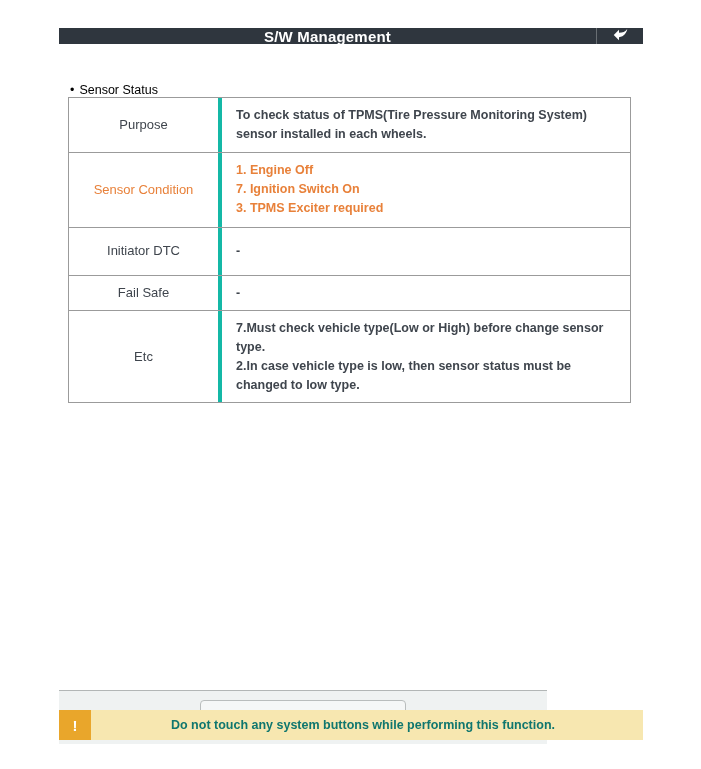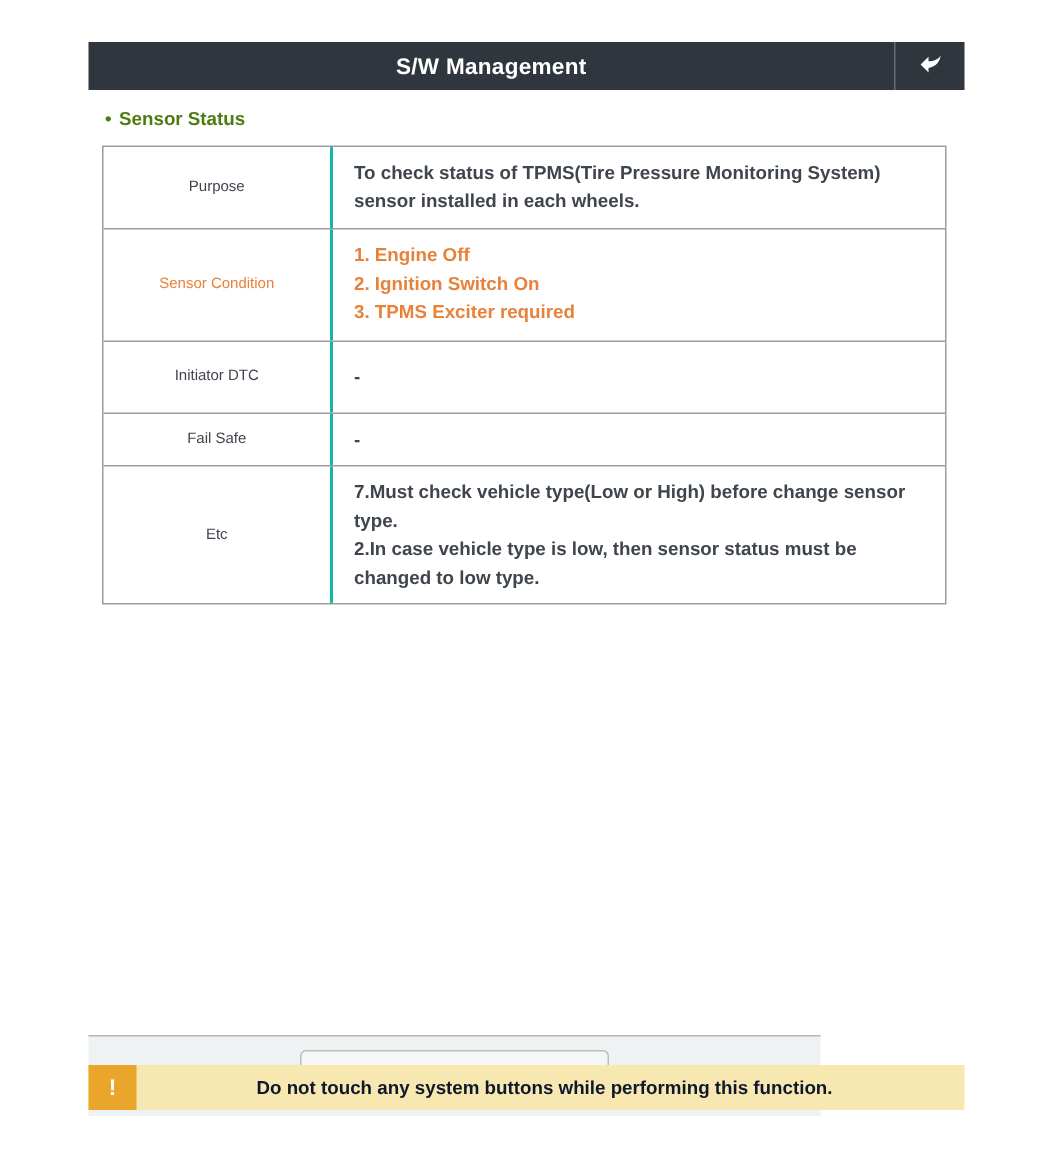--- a/index.html
+++ b/index.html
@@ -13,21 +13,21 @@
     width: 701px;
     height: 769px;
     background: #ffffff;
     overflow: hidden;
   }
 
   
   .header-bar {
     position: absolute;
     left: 59px; top: 28px;
-    width: 584px; height: 32px;
+    width: 584px; height: 16px;
     background: #2f363e;
     display: flex;
     align-items: stretch;
     box-sizing: border-box;
   }
   .header-title {
     flex: 1;
     display: flex;
     align-items: center;
     justify-content: center;
@@ -47,24 +47,24 @@
     display: flex;
     align-items: center;
     justify-content: center;
     cursor: pointer;
     padding: 0;
   }
 
   
   .section-label {
     position: absolute;
-    left: 70px; top: 72px;
+    left: 70px; top: 83px;
     font-size: 12.5px;
-    font-weight: bold;
-    color: #4d7c0f;
+    font-weight: normal;
+    color: #000000;
   }
   .section-label .bullet { margin-right: 5px; }
 
   
   .info-table {
     position: absolute;
     left: 68px; top: 97px;
     width: 563px;
     border: 1px solid #9b9b9b;
     box-sizing: border-box;
@@ -77,27 +77,27 @@
     box-sizing: border-box;
   }
   .info-row:last-child { border-bottom: none; }
   .info-row:nth-child(1) { min-height: 54px; }
   .info-row:nth-child(2) { min-height: 75px; }
   .info-row:nth-child(3) { min-height: 48px; }
   .info-row:nth-child(4) { min-height: 35px; }
   .info-row:nth-child(5) { min-height: 34px; }
   .info-row:nth-child(6) { min-height: 85px; }
   .cell-label {
-    border-right: 2px solid #14b8a6;
+    border-right: 4px solid #14b8a6;
     display: flex;
     align-items: center;
     justify-content: center;
     text-align: left;
     padding: 6px 14px;
-    font-size: 10px;
+    font-size: 13px;
     line-height: 1.35;
     color: #3f454d;
     box-sizing: border-box;
   }
   .cell-value {
     display: flex;
     align-items: center;
     padding: 8px 12px 8px 14px;
     font-size: 12.5px;
     line-height: 1.5;
@@ -151,21 +151,21 @@
     align-items: center;
     justify-content: center;
   }
   .warn-text {
     flex: 1;
     display: flex;
     align-items: center;
     justify-content: center;
     font-size: 12.5px;
     font-weight: bold;
-    color: #0f172a;
+    color: #0f766e;
     padding-right: 8px;
   }
 </style>
 </head>
 <body>
 
 <div class="screen">
 
   <div class="header-bar">
     <div class="header-title">S/W Management</div>
@@ -184,21 +184,21 @@
   </div>
 
   <div class="info-table">
     <div class="info-row">
       <div class="cell-label">Purpose</div>
       <div class="cell-value">To check status of TPMS(Tire Pressure Monitoring System) sensor installed in each wheels.</div>
     </div>
     <div class="info-row orange">
       <div class="cell-label">Sensor Condition</div>
       <div class="cell-value">1. Engine Off
-2. Ignition Switch On
+7. Ignition Switch On
 3. TPMS Exciter required</div>
     </div>
     <div class="info-row">
       <div class="cell-label">Initiator DTC</div>
       <div class="cell-value">-</div>
     </div>
     <div class="info-row">
       <div class="cell-label">Fail Safe</div>
       <div class="cell-value">-</div>
     </div>

